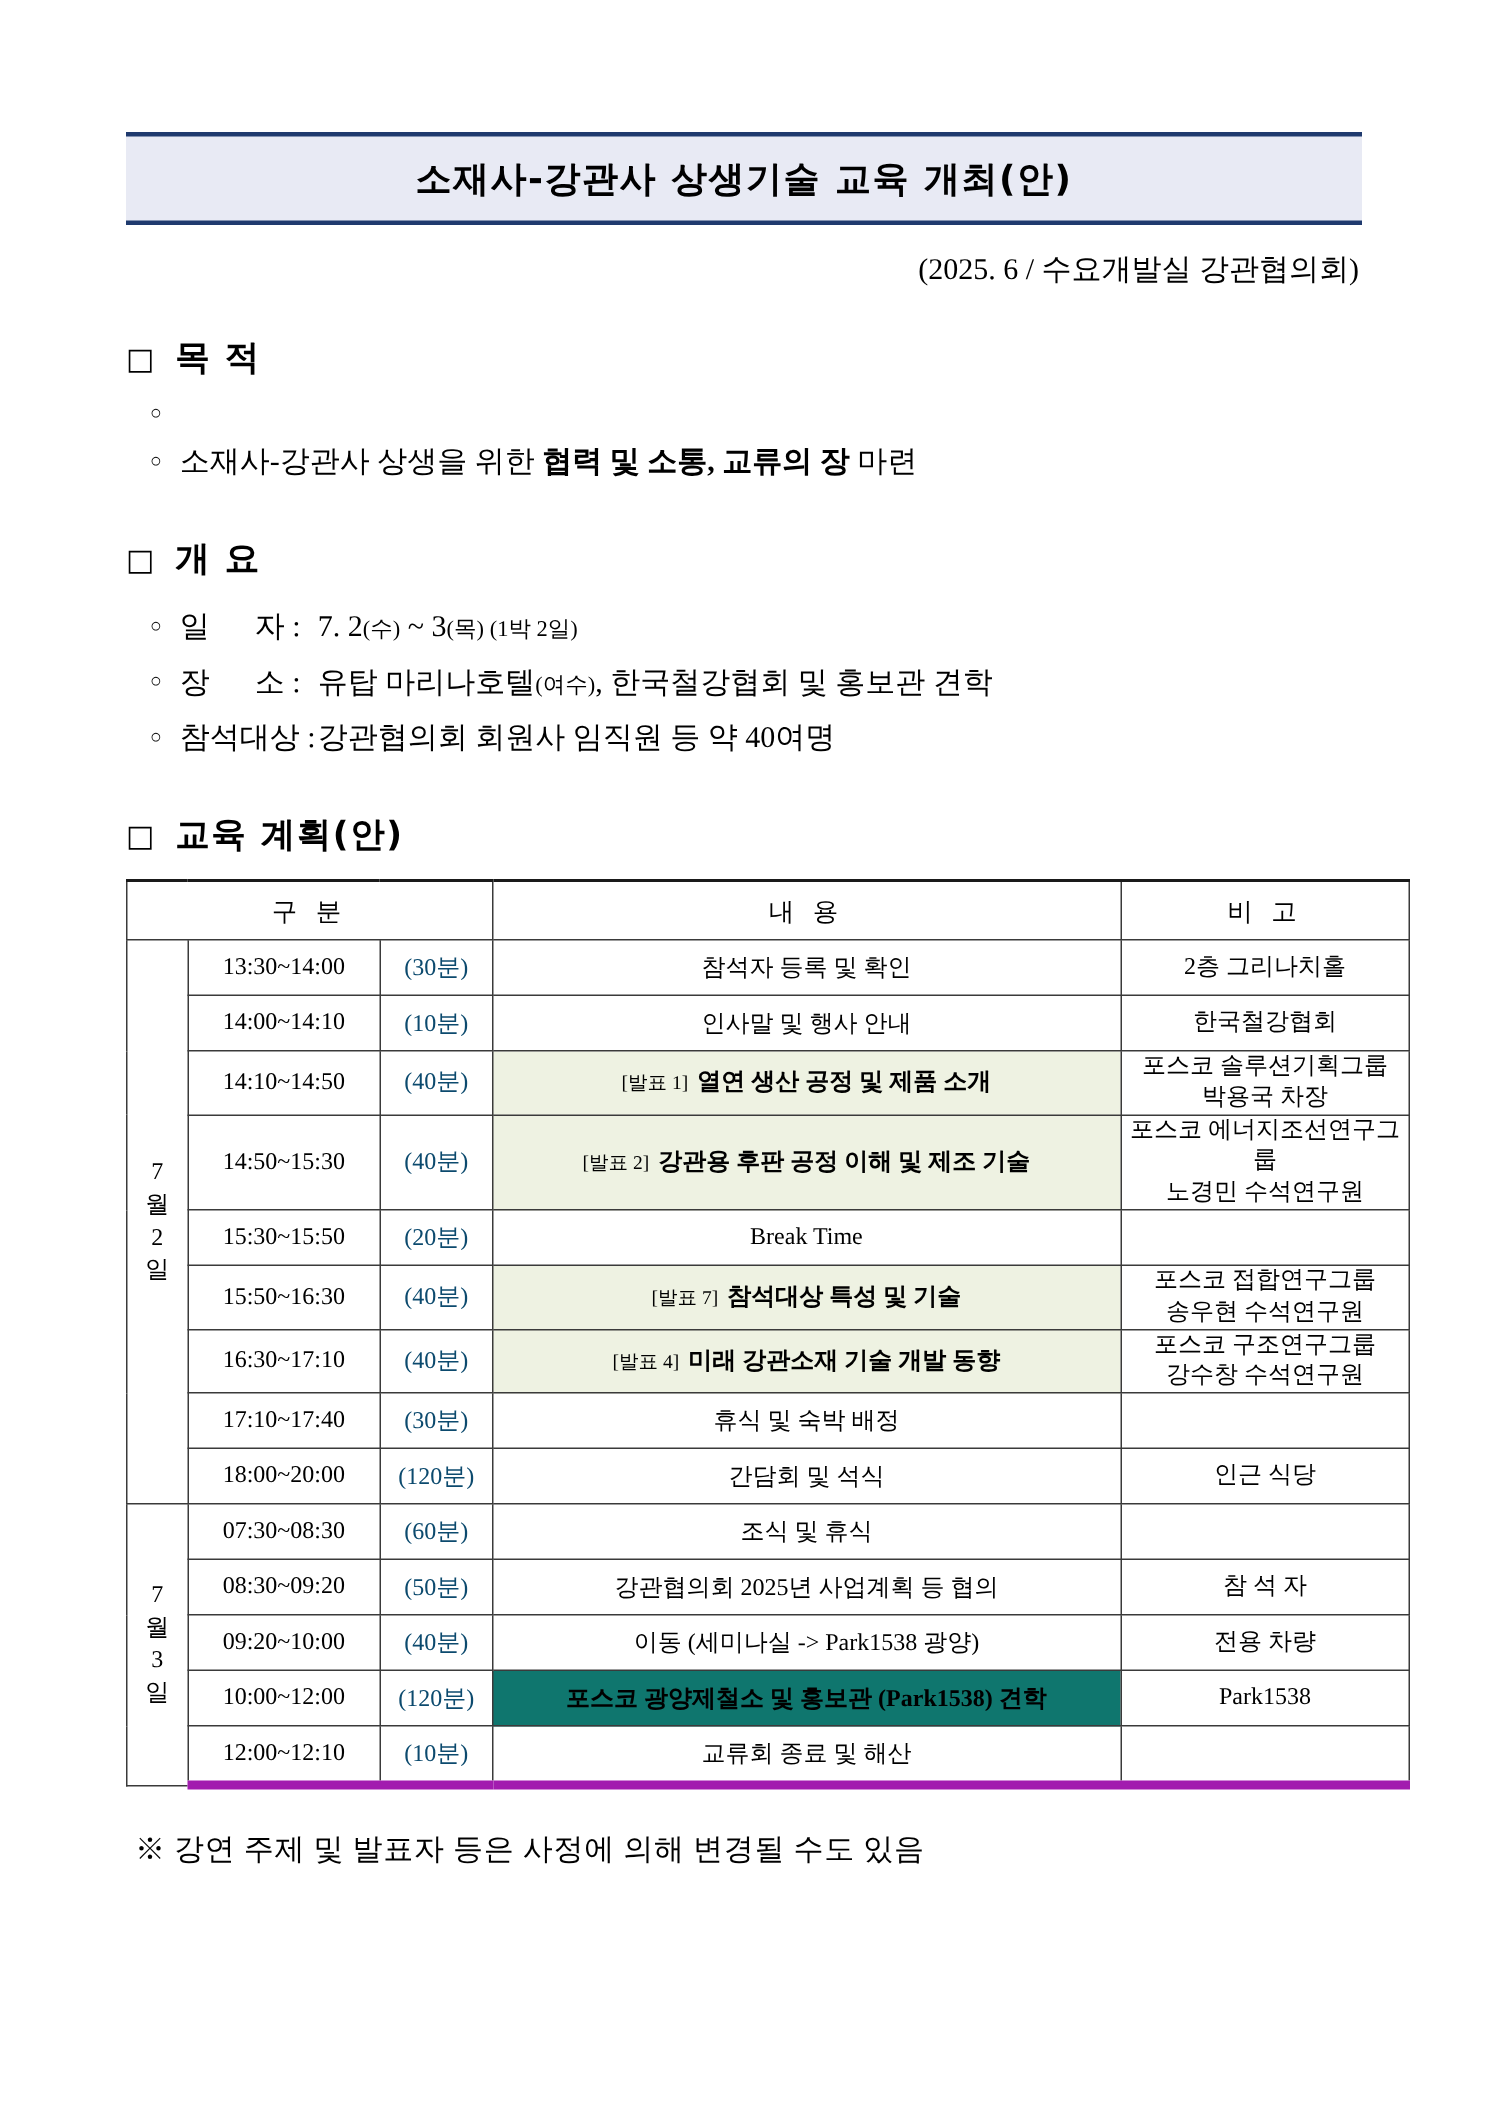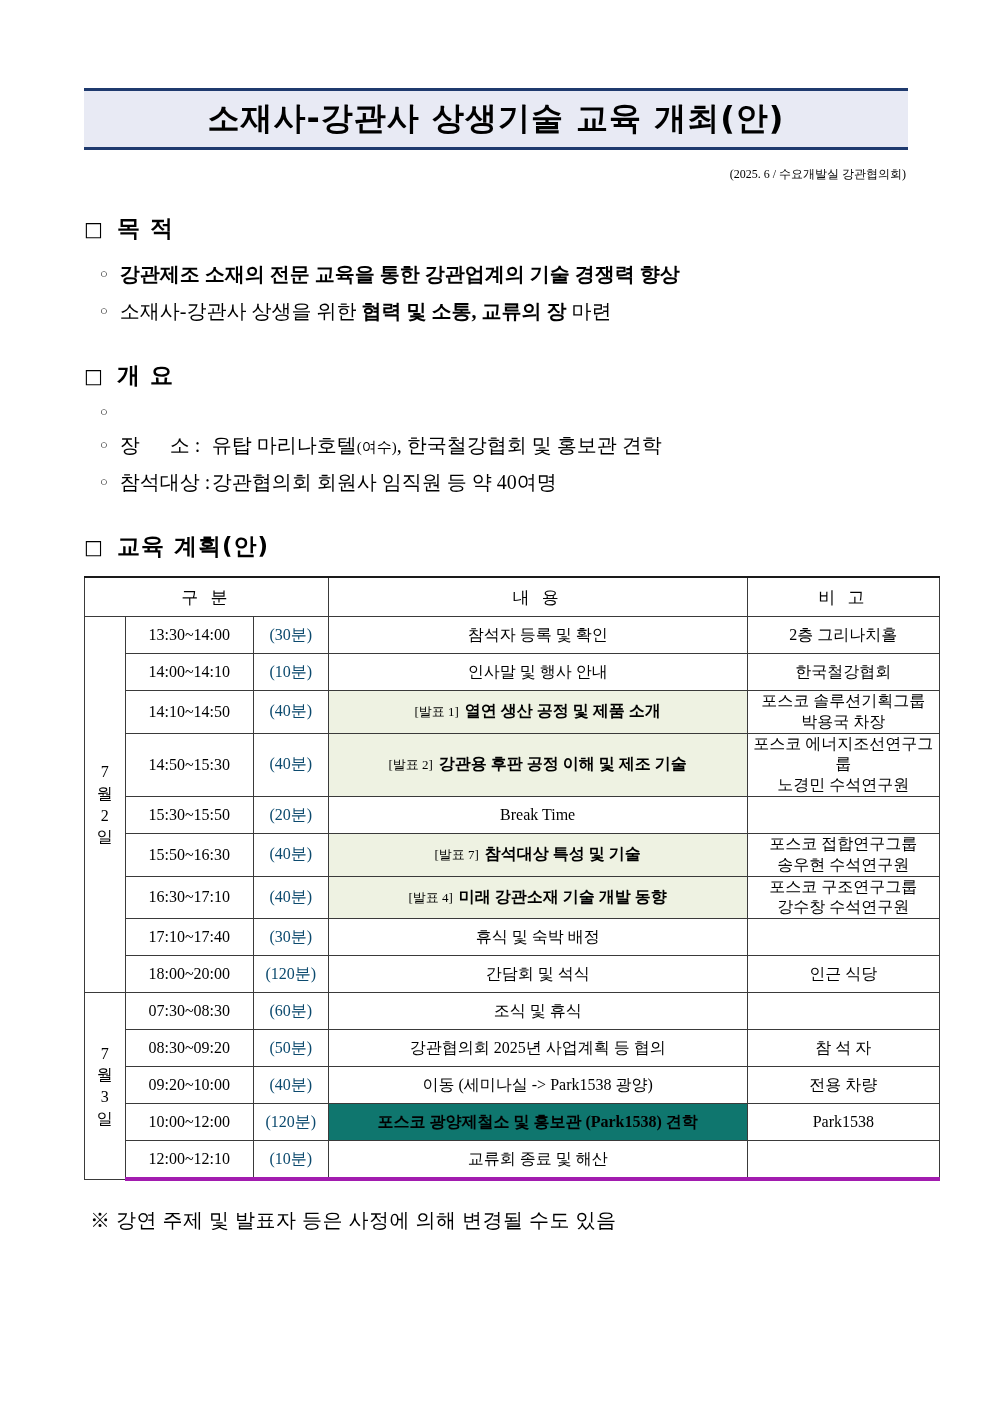--- a/index.html
+++ b/index.html
@@ -29,29 +29,29 @@
     background: #e8eaf4;
     height: 56px;
     display: flex;
     align-items: center;
     justify-content: center;
     margin: 0 6px 0 6px;
   }
   .title-banner .title-text {
     font-family: "DejaVu Sans", sans-serif;
     font-weight: bold;
-    font-size: 32px;
+    font-size: 24px;
     letter-spacing: 1px;
     color: #000;
   }
 
   .subtitle-line {
     margin: 16px 8px 0 0;
     text-align: right;
-    font-size: 12px;
+    font-size: 20px;
     font-family: "Liberation Serif", serif;
     color: #000;
   }
 
   
   .section {
     margin-top: 30px;
   }
   .section-head {
     display: flex;
@@ -118,21 +118,21 @@
   }
   table.plan thead td {
     border-top: 2px solid #1a1a1a;
     border-bottom: 1px solid #3a3a3a;
     height: 38px;
     font-size: 17px;
     letter-spacing: 4px;
     margin-top: 16px;
   }
   table.plan tbody tr:last-child td {
-    border-bottom: 4px solid #a21caf;
+    border-bottom: 6px solid #a21caf;
     margin-left: 41px;
   }
   .col-day   { width: 38px; }
   .col-time  { width: 120px; }
   .col-dur   { width: 70px; }
   .col-cont  { width: 392px; }
   .col-note  { width: 180px; }
 
   td.day-cell {
     font-size: 17px;
@@ -177,38 +177,38 @@
   <div class="subtitle-line">(2025. 6 / 수요개발실 강관협의회)</div>
 
   <div class="section">
     <div class="section-head">
       <span class="sq">□</span>
       <span class="head-text">목      적</span>
     </div>
     <div class="bullets">
       <div class="bullet-row">
         <span class="circ">○</span>
-        <span class="btext b">강관제조 소재의 전문 교육을 통한 강관업계의 기술 경쟁력 향상</span>
       </div>
       <div class="bullet-row">
         <span class="circ">○</span>
         <span class="btext"><span>소재사-강관사 상생을 위한 </span><span class="b">협력 및 소통, 교류의 장</span><span> 마련</span></span>
       </div>
     </div>
   </div>
 
   <div class="section">
     <div class="section-head">
       <span class="sq">□</span>
       <span class="head-text">개      요</span>
     </div>
     <div class="bullets">
 
       <div class="bullet-row">
         <span class="circ">○</span>
+        <span class="btext"><span class="label-fixed">일      자 :</span><span>7. 2</span><span class="small">(수)</span><span> ~ 3</span><span class="small">(목)</span><span class="small"> (1박 2일)</span></span>
       </div>
 
       <div class="bullet-row">
         <span class="circ">○</span>
         <span class="btext"><span class="label-fixed">장      소 :</span><span>유탑 마리나호텔</span><span class="small">(여수)</span><span>, 한국철강협회 및 홍보관 견학</span></span>
       </div>
 
       <div class="bullet-row">
         <span class="circ">○</span>
         <span class="btext"><span class="label-fixed">참석대상 :</span><span>강관협의회 회원사 임직원 등 약 40여명</span></span>

